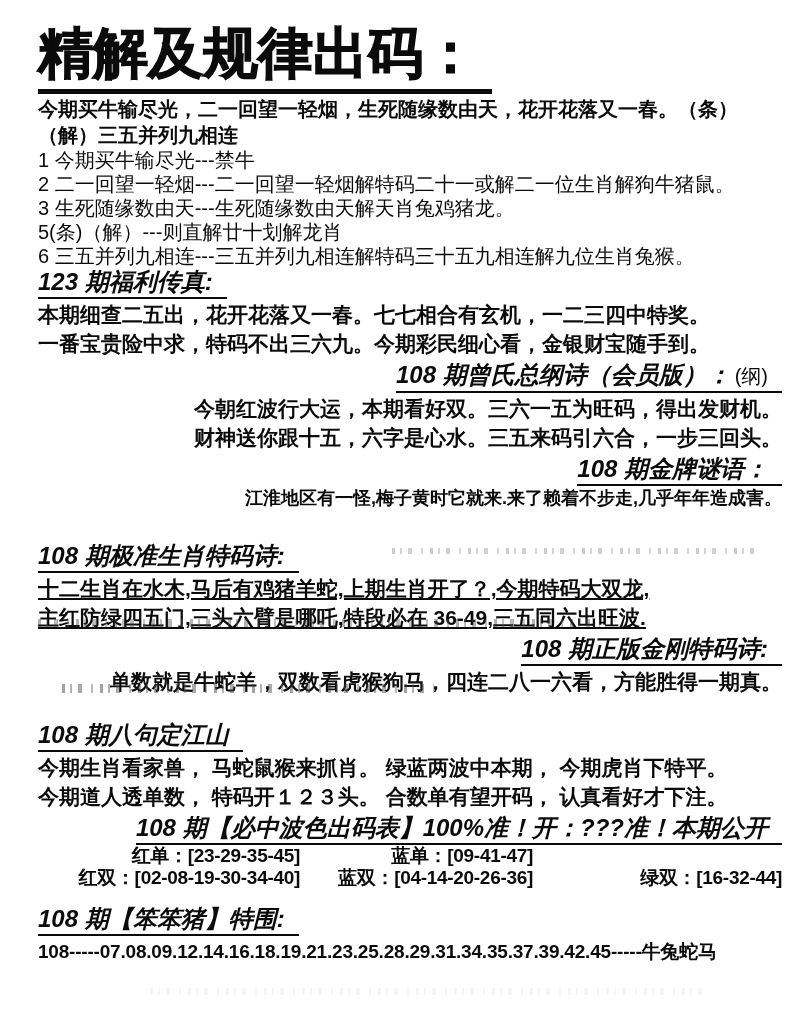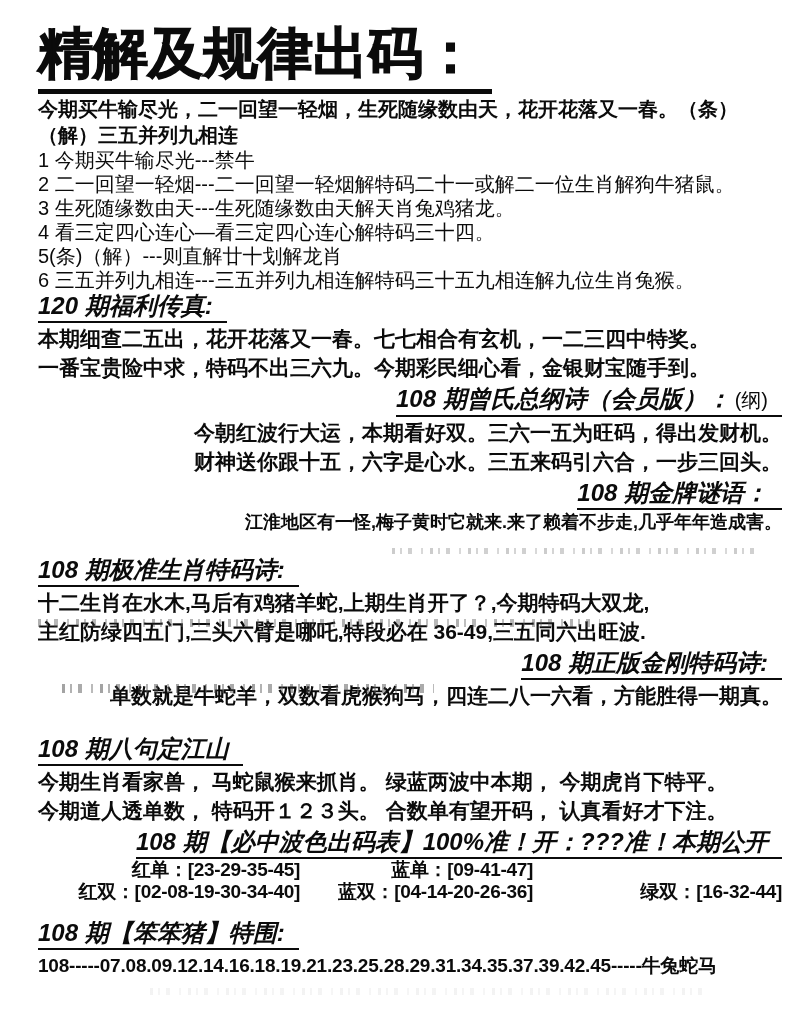--- a/index.html
+++ b/index.html
@@ -46,21 +46,21 @@
     font-size:20px;font-weight:400;font-style:normal;
     border-bottom:none;margin-left:4px;
   }
   .sec-body{margin:2px 0 0 0;font-size:21px;font-weight:700;line-height:27px;white-space:nowrap;}
   .inline-text{
     font-size:18px;font-weight:700;font-style:normal;
     margin-left:6px;white-space:nowrap;
   }
   .mt12{margin-top:4px;text-align:right;}
   .mt16{margin-top:16px;}
-  .mt22{margin-top:22px;}
+  .mt22{margin-top:32px;text-decoration:underline;}
   .mt26{margin-top:26px;}
   .bose-row{display:flex;font-size:19px;font-weight:700;line-height:22px;letter-spacing:-0.3px;white-space:nowrap;}
   .bose-c1{width:262px;}
   .bose-c2{width:233px;}
   .bose-c3{flex:1;}
   .num-line{margin:4px 0 0 0;font-size:19px;font-weight:700;line-height:24px;letter-spacing:-0.2px;white-space:nowrap;}
   
   .ghost{
     position:absolute;
     background-image:repeating-linear-gradient(90deg,
@@ -84,27 +84,26 @@
     <span class="tl">精解及规律出码：</span>
   </h1>
 
   <p class="intro">今期买牛输尽光，二一回望一轻烟，生死随缘数由天，花开花落又一春。（条）</p>
   <p class="intro">（解）三五并列九相连</p>
 
   <div class="explist">
     <p>1 今期买牛输尽光---禁牛</p>
     <p>2 二一回望一轻烟---二一回望一轻烟解特码二十一或解二一位生肖解狗牛猪鼠。</p>
     <p>3 生死随缘数由天---生死随缘数由天解天肖兔鸡猪龙。</p>
-    <p>4 看三定四心连心—看三定四心连心解特码三十四。</p>
     <p>5(条)（解）---则直解廿十划解龙肖</p>
     <p>6 三五并列九相连---三五并列九相连解特码三十五九相连解九位生肖兔猴。</p>
   </div>
 
   <div class="sec">
-    <h2 class="sec-heading">120 期福利传真:</h2>
+    <h2 class="sec-heading">123 期福利传真:</h2>
     <p class="sec-body">本期细查二五出，花开花落又一春。七七相合有玄机，一二三四中特奖。</p>
     <p class="sec-body">一番宝贵险中求，特码不出三六九。今期彩民细心看，金银财宝随手到。</p>
   </div>
 
   <div class="sec mt12">
     <h2 class="sec-heading"><span>108 期曾氏总纲诗（会员版）：</span><span class="sec-suffix">(纲)</span></h2>
     <p class="sec-body">今朝红波行大运，本期看好双。三六一五为旺码，得出发财机。</p>
     <p class="sec-body">财神送你跟十五，六字是心水。三五来码引六合，一步三回头。</p>
   </div>
 

